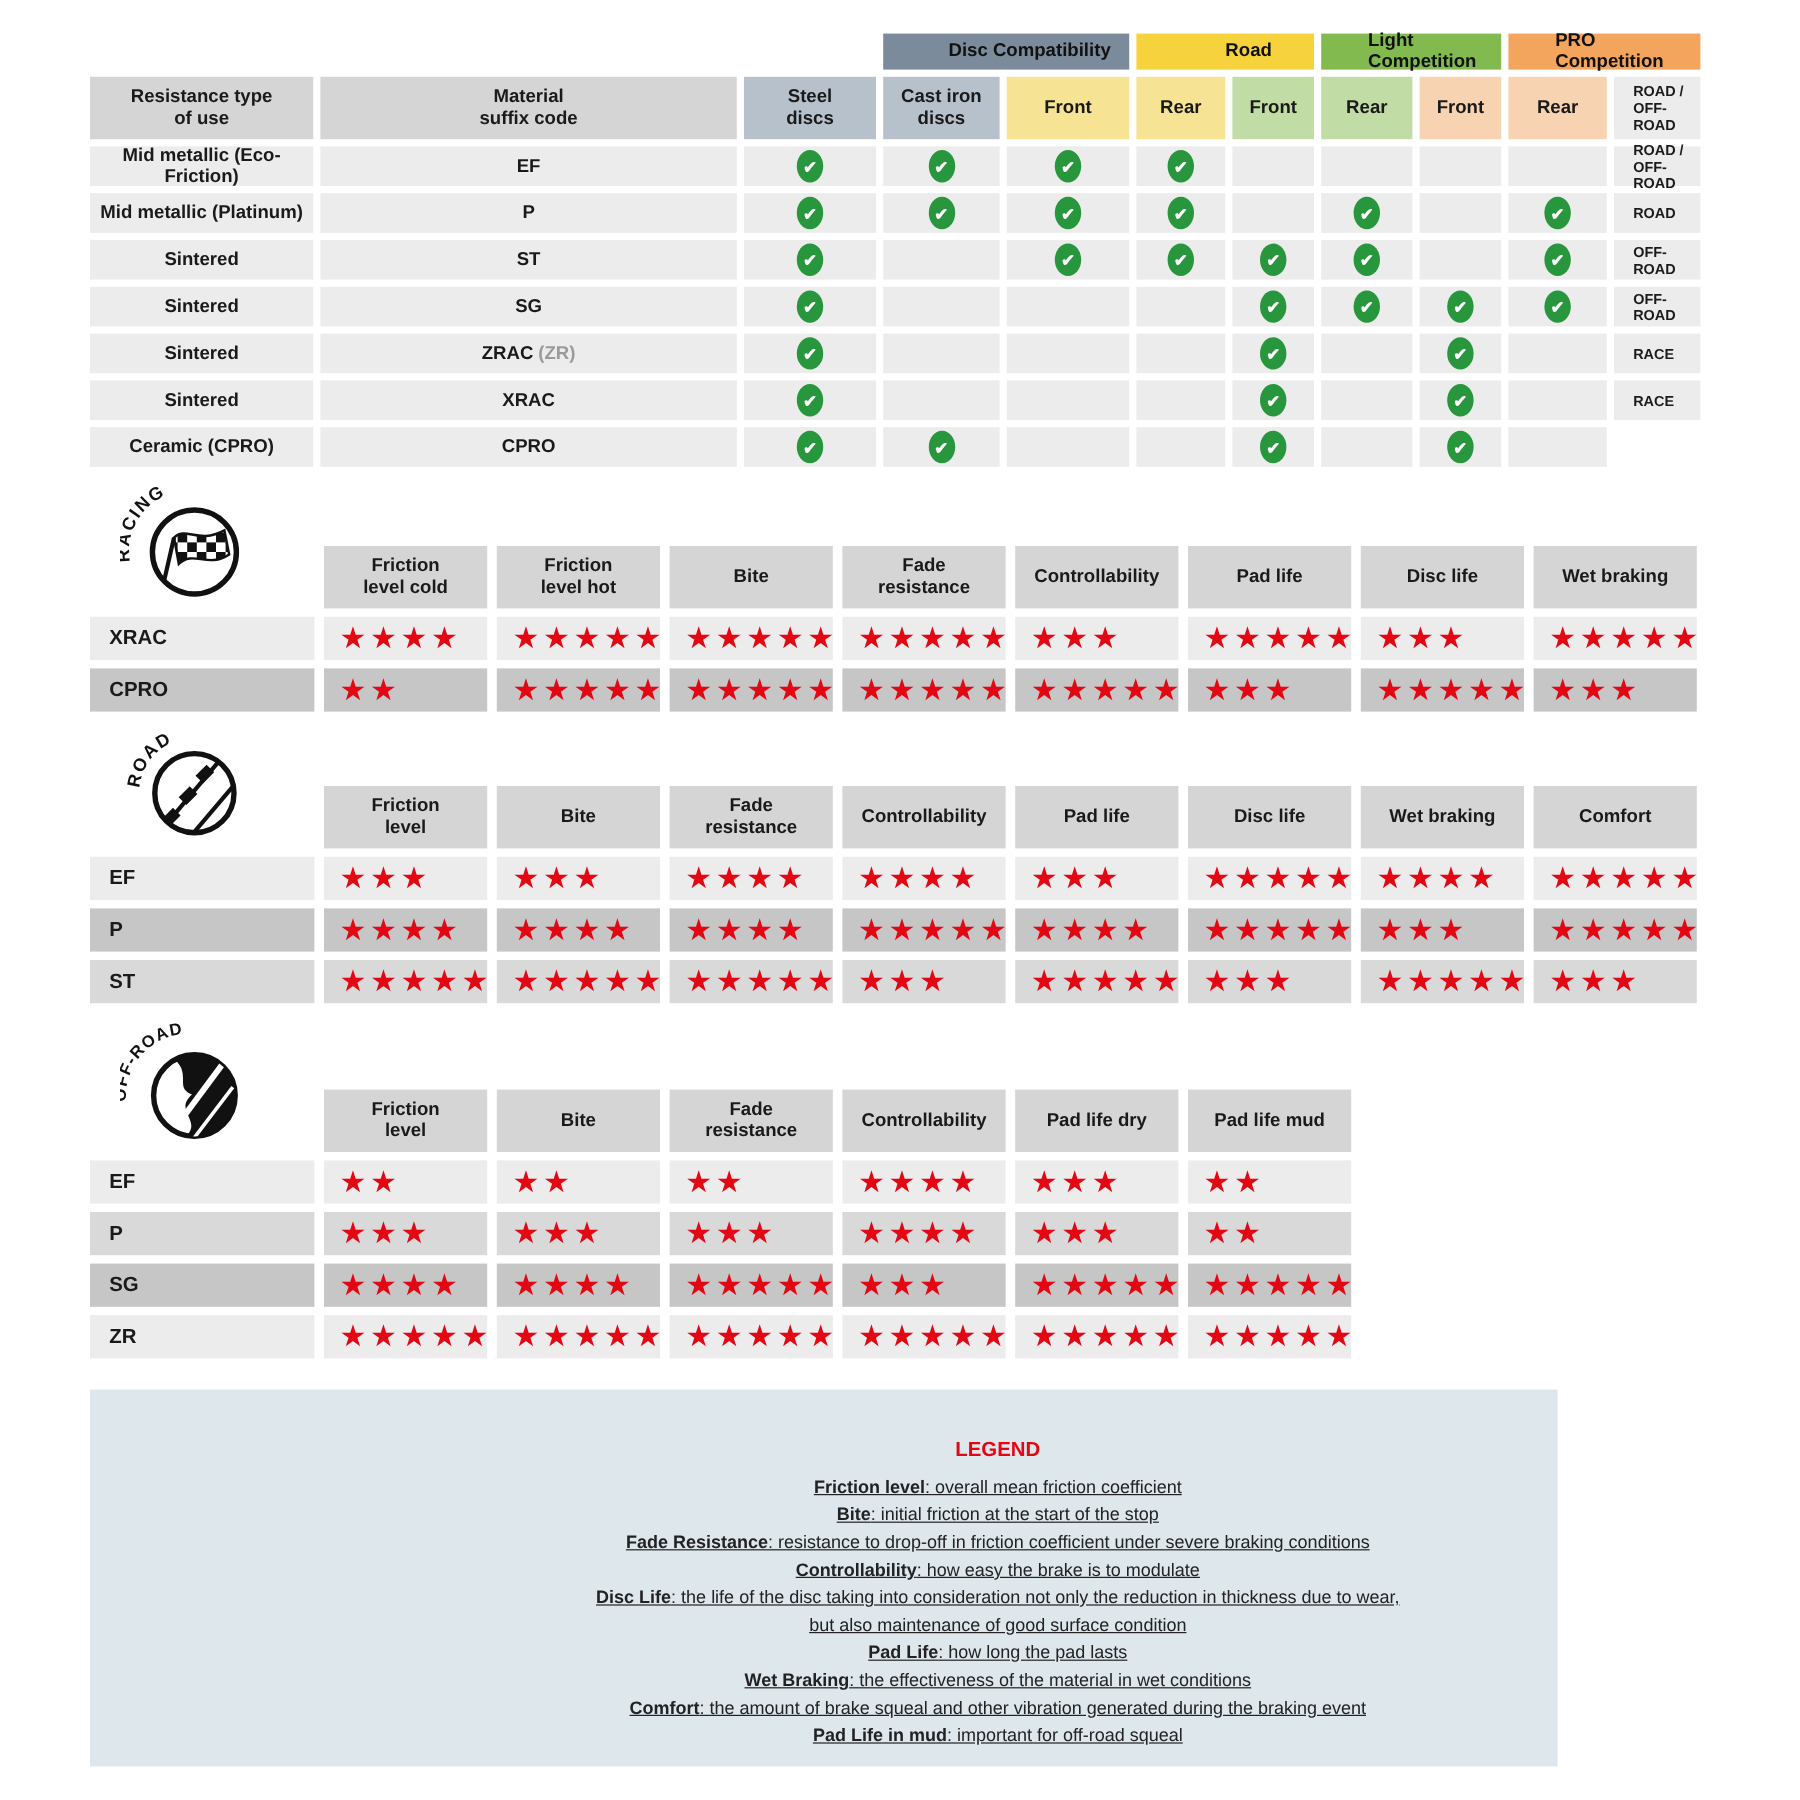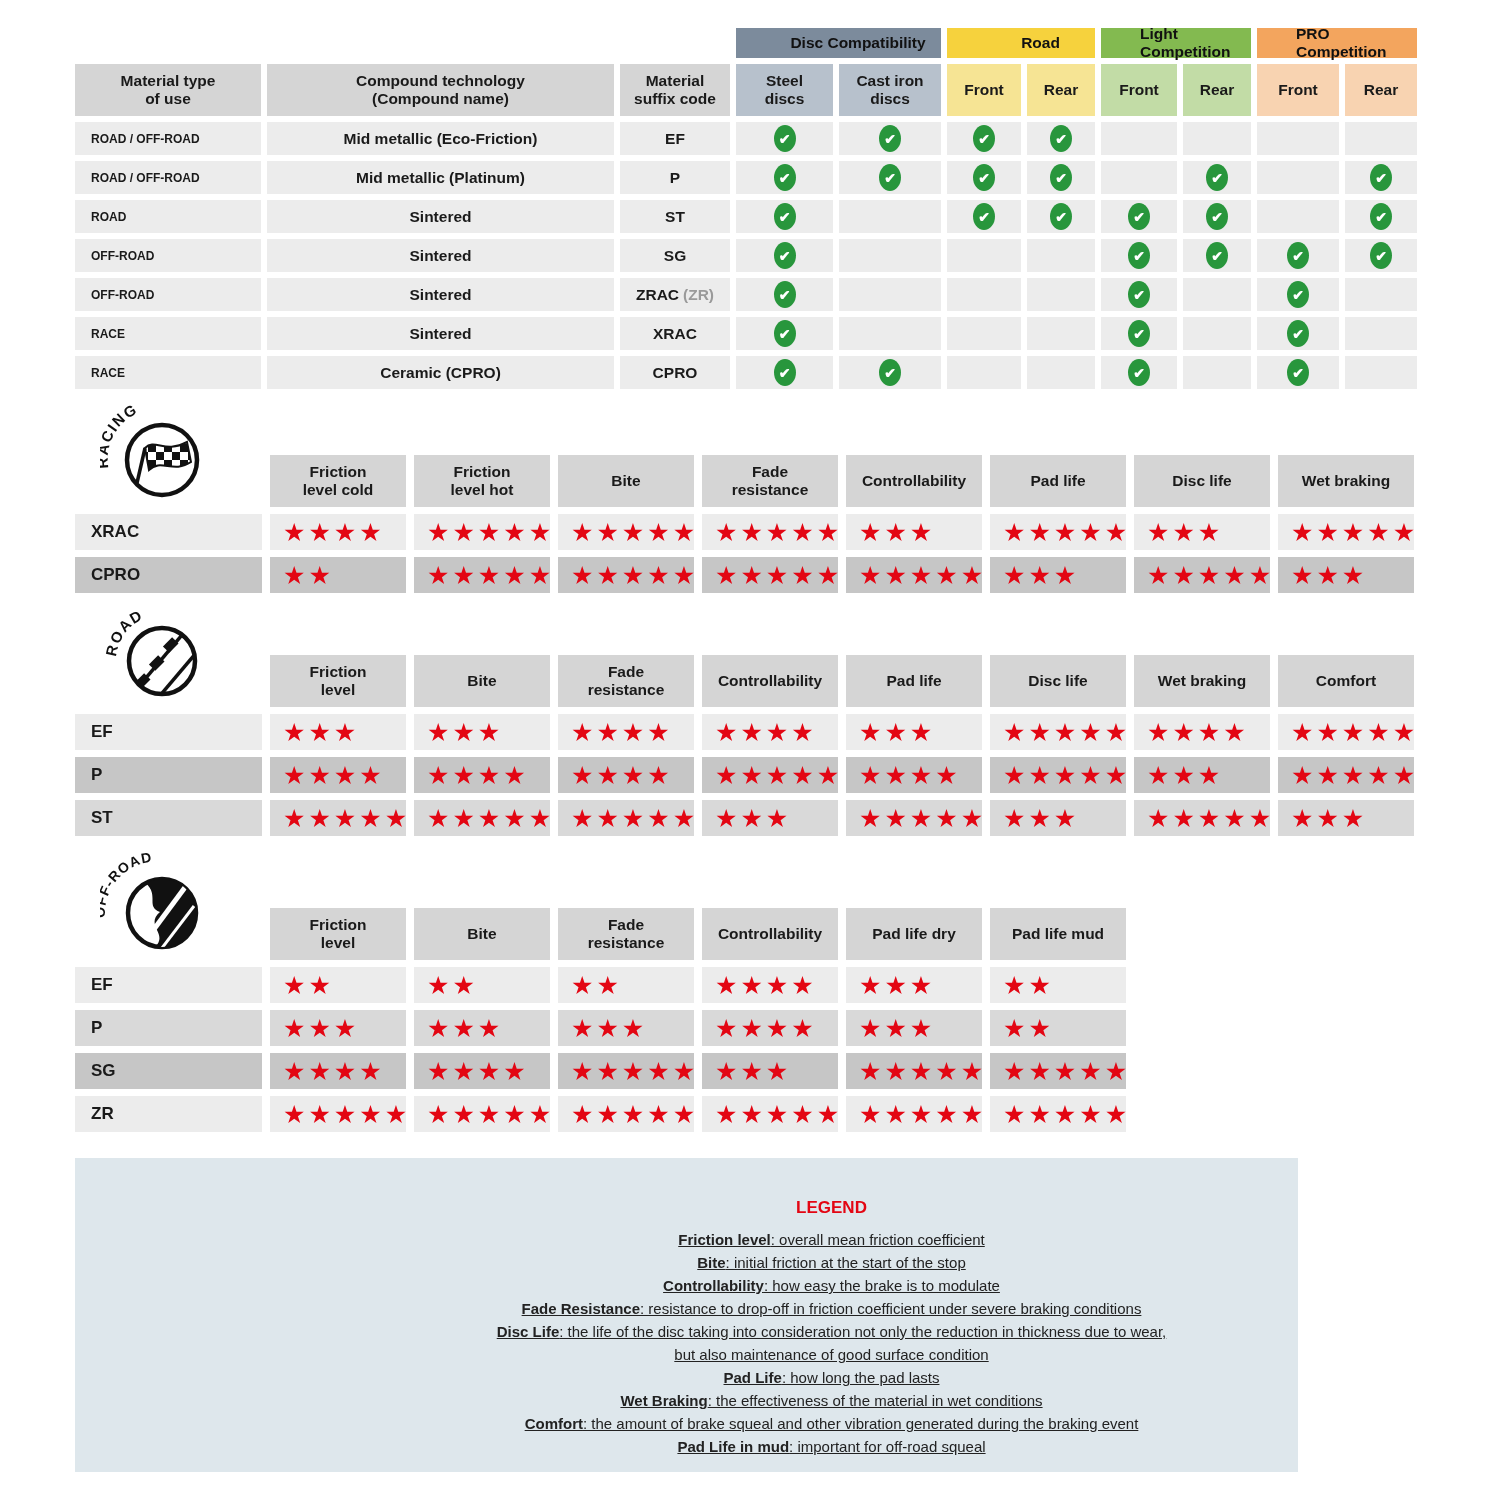--- a/index.html
+++ b/index.html
@@ -69,24 +69,22 @@
   <div class="top-table" id="top-table">
 
     <div class="spacer"></div>
     <div class="spacer"></div>
     <div class="spacer"></div>
     <div class="group-hdr hdr-disc span2">Disc Compatibility</div>
     <div class="group-hdr hdr-road span2">Road</div>
     <div class="group-hdr hdr-light span2">Light Competition</div>
     <div class="group-hdr hdr-pro span2">PRO Competition</div>
 
-    <div class="col-hdr">Material type
+    <div class="col-hdr">Resistance type
 of use</div>
-    <div class="col-hdr">Compound technology
-(Compound name)</div>
     <div class="col-hdr">Material
 suffix code</div>
     <div class="col-hdr sub-disc">Steel
 discs</div>
     <div class="col-hdr sub-disc">Cast iron
 discs</div>
     <div class="col-hdr sub-road">Front</div>
     <div class="col-hdr sub-road">Rear</div>
     <div class="col-hdr sub-light">Front</div>
     <div class="col-hdr sub-light">Rear</div>
@@ -418,22 +416,22 @@
       <div class="stars shade-light">★★★★★</div>
       <div class="stars shade-light">★★★★★</div>
       <div class="stars shade-light">★★★★★</div>
     </div>
 
   <div class="legend">
     <div class="legend-inner">
       <div class="legend-title">LEGEND</div>
       <div class="legend-item"><span class="term">Friction level</span><span>: overall mean friction coefficient</span></div>
       <div class="legend-item"><span class="term">Bite</span><span>: initial friction at the start of the stop</span></div>
+      <div class="legend-item"><span class="term">Fade Resistance</span><span>: resistance to drop-off in friction coefficient under severe braking conditions</span></div>
       <div class="legend-item"><span class="term">Controllability</span><span>: how easy the brake is to modulate</span></div>
-      <div class="legend-item"><span class="term">Fade Resistance</span><span>: resistance to drop-off in friction coefficient under severe braking conditions</span></div>
       <div class="legend-item"><span class="term">Disc Life</span><span>: the life of the disc taking into consideration not only the reduction in thickness due to wear,
 but also maintenance of good surface condition</span></div>
       <div class="legend-item"><span class="term">Pad Life</span><span>: how long the pad lasts</span></div>
       <div class="legend-item"><span class="term">Wet Braking</span><span>: the effectiveness of the material in wet conditions</span></div>
       <div class="legend-item"><span class="term">Comfort</span><span>: the amount of brake squeal and other vibration generated during the braking event</span></div>
       <div class="legend-item"><span class="term">Pad Life in mud</span><span>: important for off-road squeal</span></div>
     </div>
   </div>
 
 </div>

